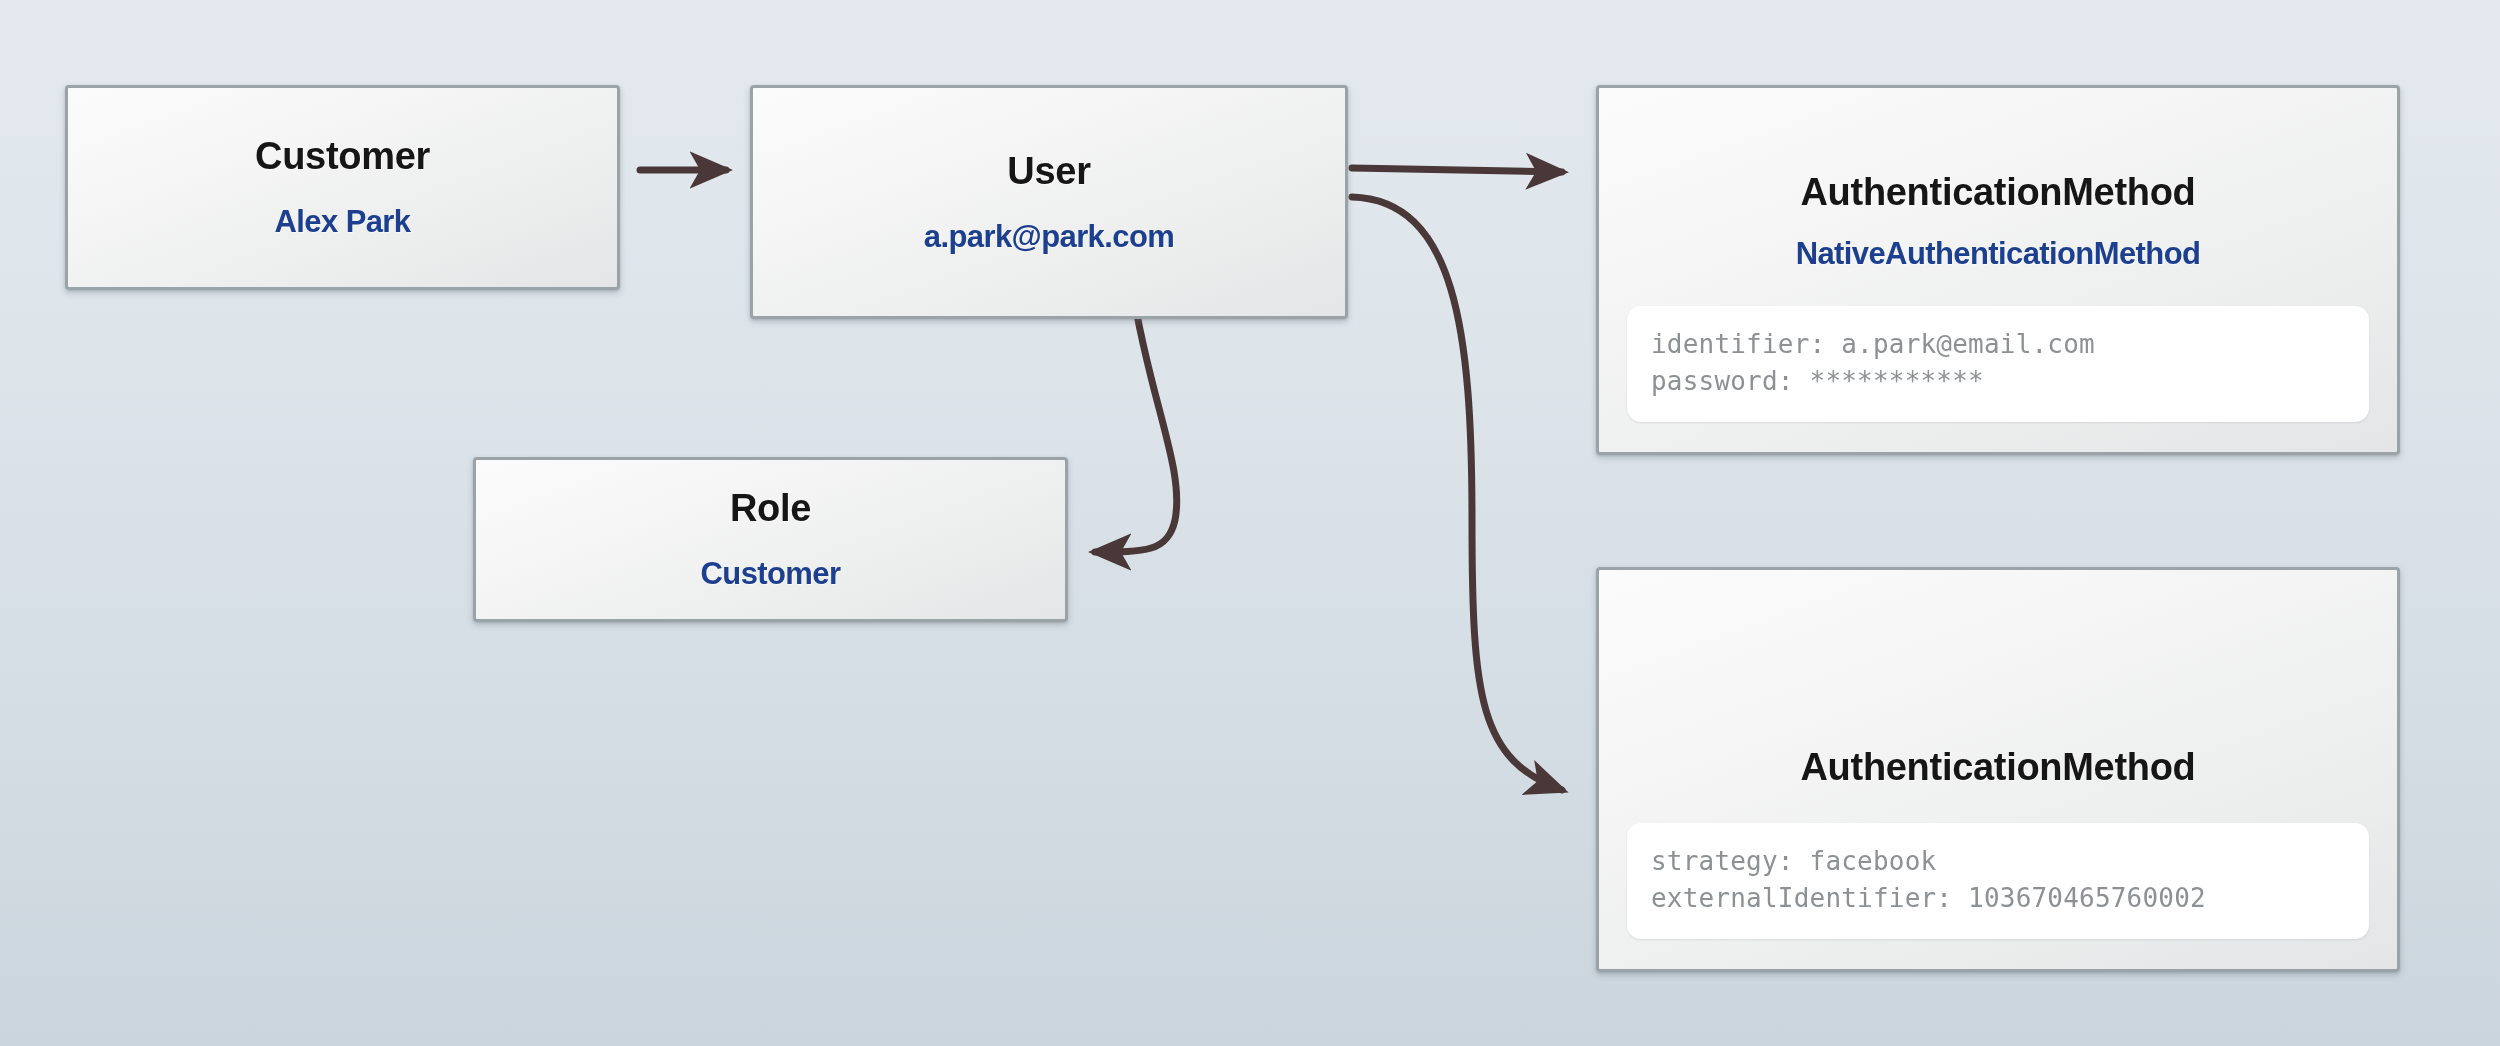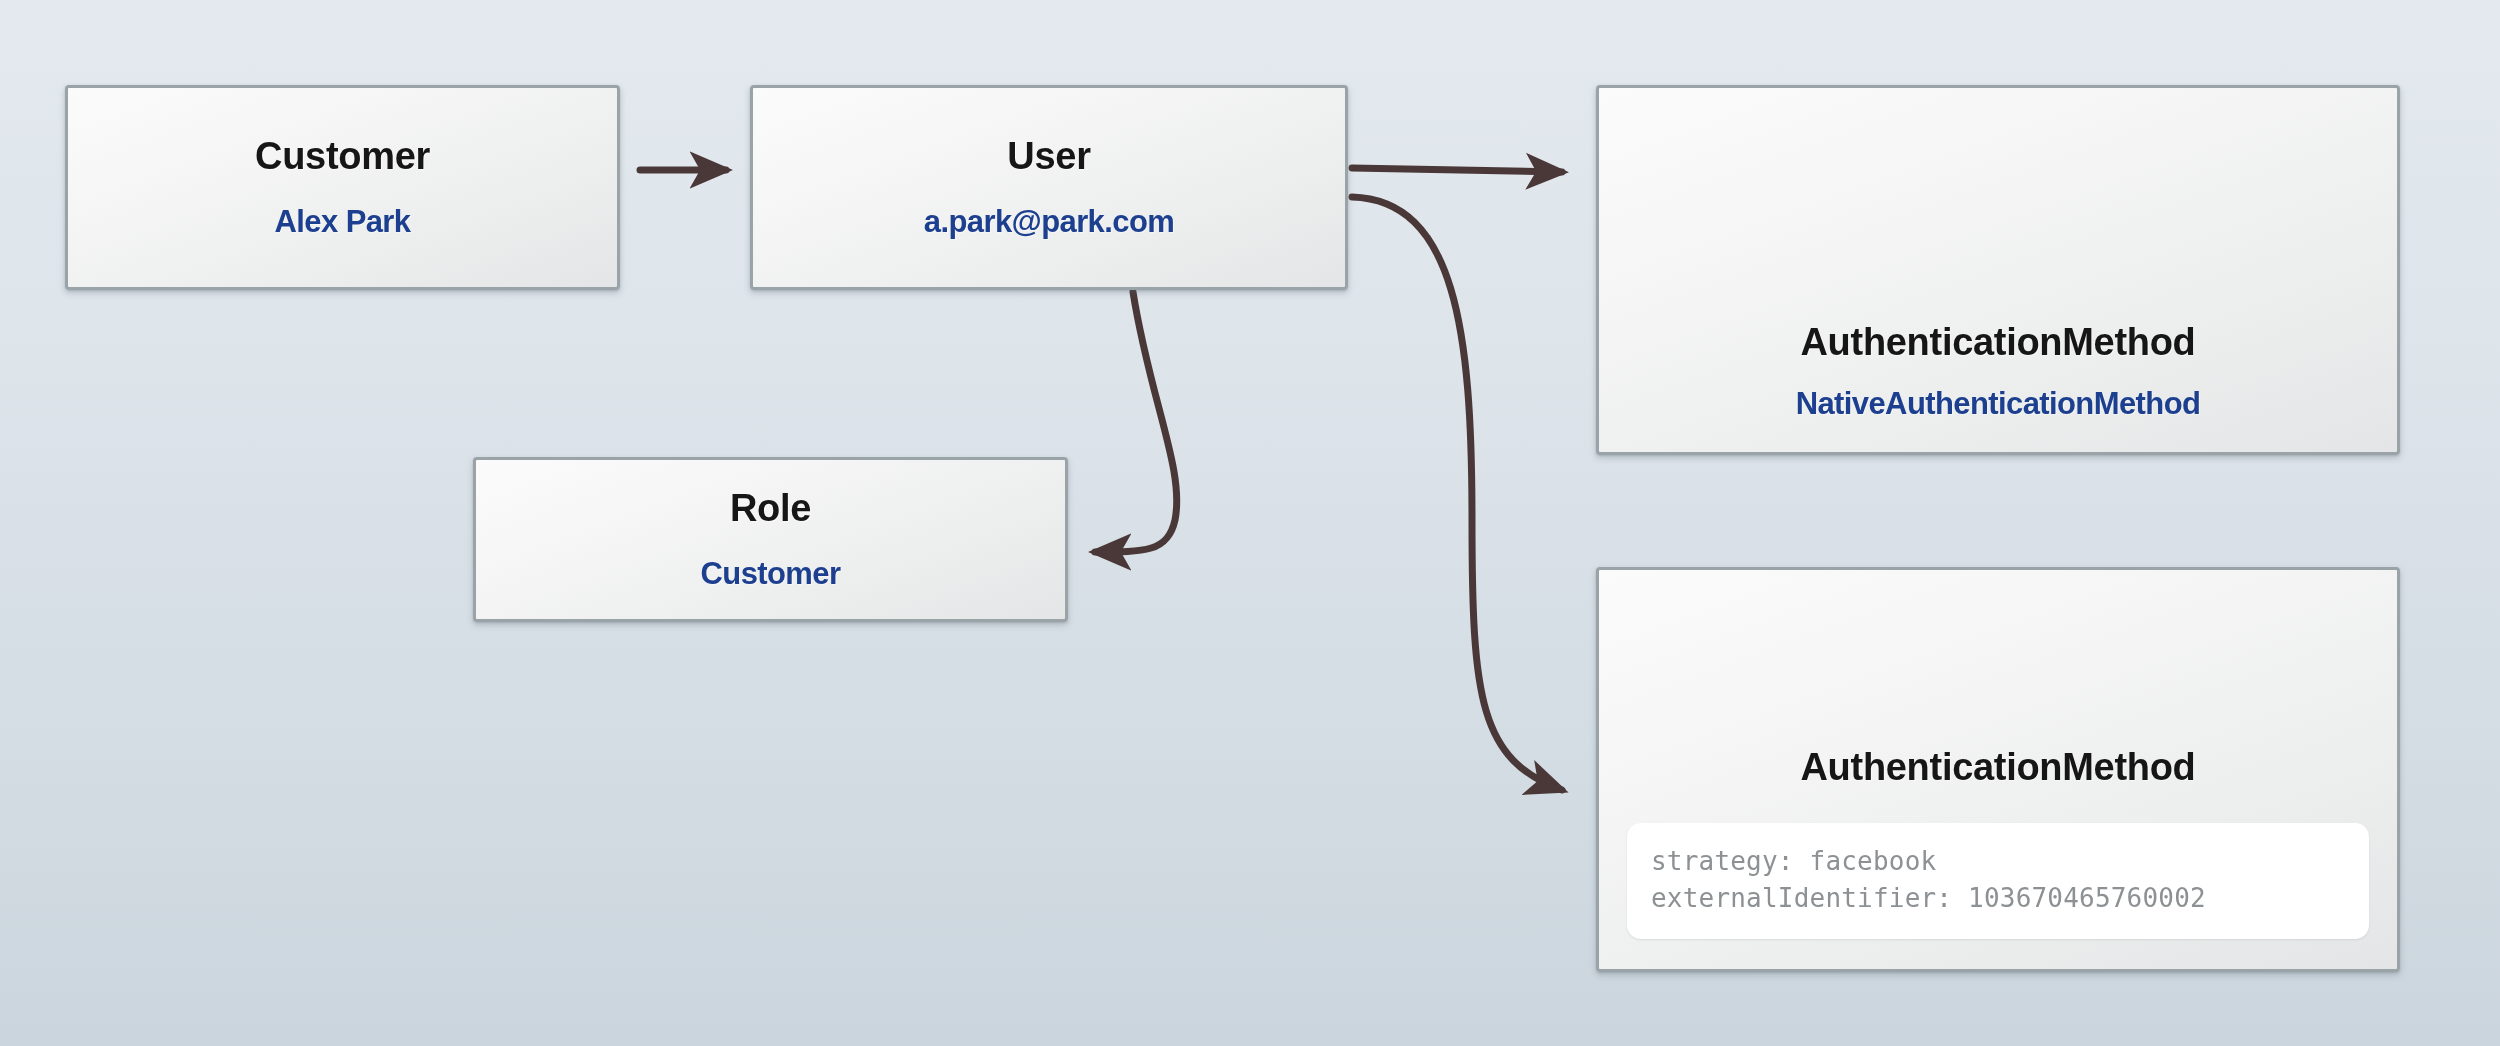--- a/index.html
+++ b/index.html
@@ -113,33 +113,37 @@
     <path d="M 1352,197 C 1455,200 1472,330 1472,520 C 1472,700 1480,760 1562,790" fill="none" stroke="#4a3838" stroke-width="7" stroke-linecap="round" marker-end="url(#ah)"></path>
 
     <path d="M 1133,292 C 1150,400 1185,470 1175,520 C 1168,552 1145,552 1095,552" fill="none" stroke="#4a3838" stroke-width="7" stroke-linecap="round" marker-end="url(#ah)"></path>
   </svg>
 
   <div class="node node-simple" style="left:65px; top:85px; width:555px; height:205px;">
     <div class="node-title">Customer</div>
     <div class="node-subtitle">Alex Park</div>
   </div>
 
-  <div class="node node-simple" style="left:750px; top:85px; width:598px; height:205px;">
+  <div class="node node-simple" style="left:750px; top:85px; width:598px; height:234px;">
     <div class="node-title">User</div>
     <div class="node-subtitle">a.park@park.com</div>
   </div>
 
   <div class="node node-simple" style="left:473px; top:457px; width:595px; height:165px;">
     <div class="node-title">Role</div>
     <div class="node-subtitle">Customer</div>
   </div>
 
   <div class="node node-detail" style="left:1596px; top:85px; width:804px; height:370px;">
     <div class="node-title">AuthenticationMethod</div>
     <div class="node-subtitle">NativeAuthenticationMethod</div>
+    <div class="attr-panel">
+      <div class="attr-line">identifier: a.park@email.com</div>
+      <div class="attr-line">password: ***********</div>
+    </div>
   </div>
 
   <div class="node node-detail" style="left:1596px; top:567px; width:804px; height:405px;">
     <div class="node-title">AuthenticationMethod</div>
     <div class="attr-panel">
       <div class="attr-line">strategy: facebook</div>
       <div class="attr-line">externalIdentifier: 103670465760002</div>
     </div>
   </div>
 

